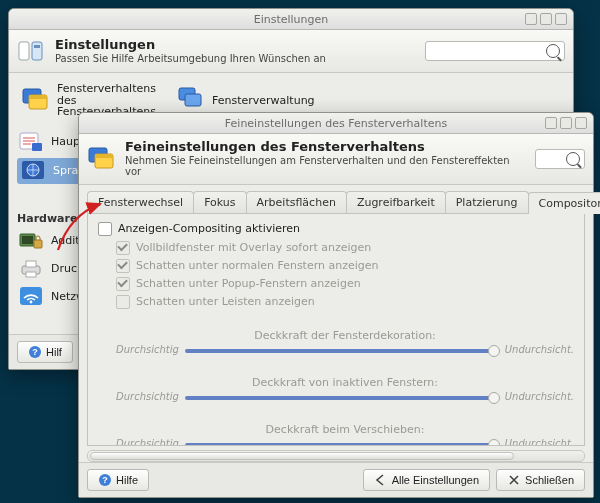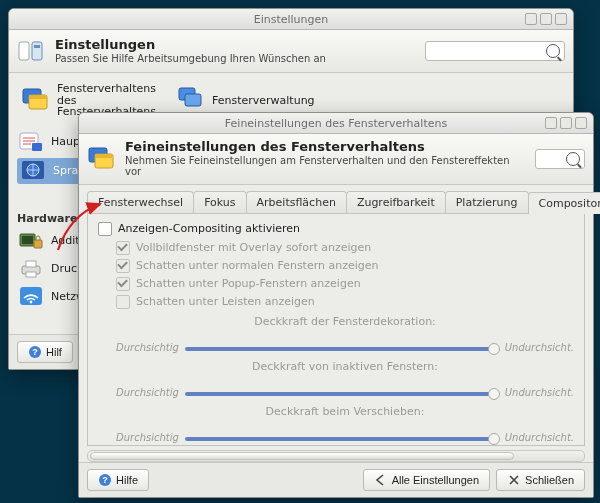--- a/index.html
+++ b/index.html
@@ -146,21 +146,21 @@
     width:12px; height:12px; border:1px solid #9d9d98; border-radius:2px;
     background:#fff; display:inline-block; flex:none;
   }
   .chk.disabled { background:#eaeae6; border-color:#c3c3be; }
   .chk.checked::after {
     content:""; display:block; width:7px; height:4px;
     border-left:2px solid #888; border-bottom:2px solid #888;
     transform:rotate(-45deg); margin:1px 0 0 1px;
   }
 
-  .slider-block { display:flex; flex-direction:column; gap:14px; margin-top:2px; }
+  .slider-block { display:flex; flex-direction:column; gap:2px; margin-top:16px; }
   .slider-label { font-size:11px; color:#9a9a95; font-style:normal; }
   .slider-row { display:flex; align-items:center; gap:6px; font-size:10px; color:#9a9a95; font-style:italic;}
   .slider {
     position:relative; flex:1; height:12px;
   }
   .slider .track {
     position:absolute; left:0; right:0; top:5px; height:4px;
     background:#4a6fbd; border-radius:2px; opacity:.85;
   }
   .slider .thumb {

